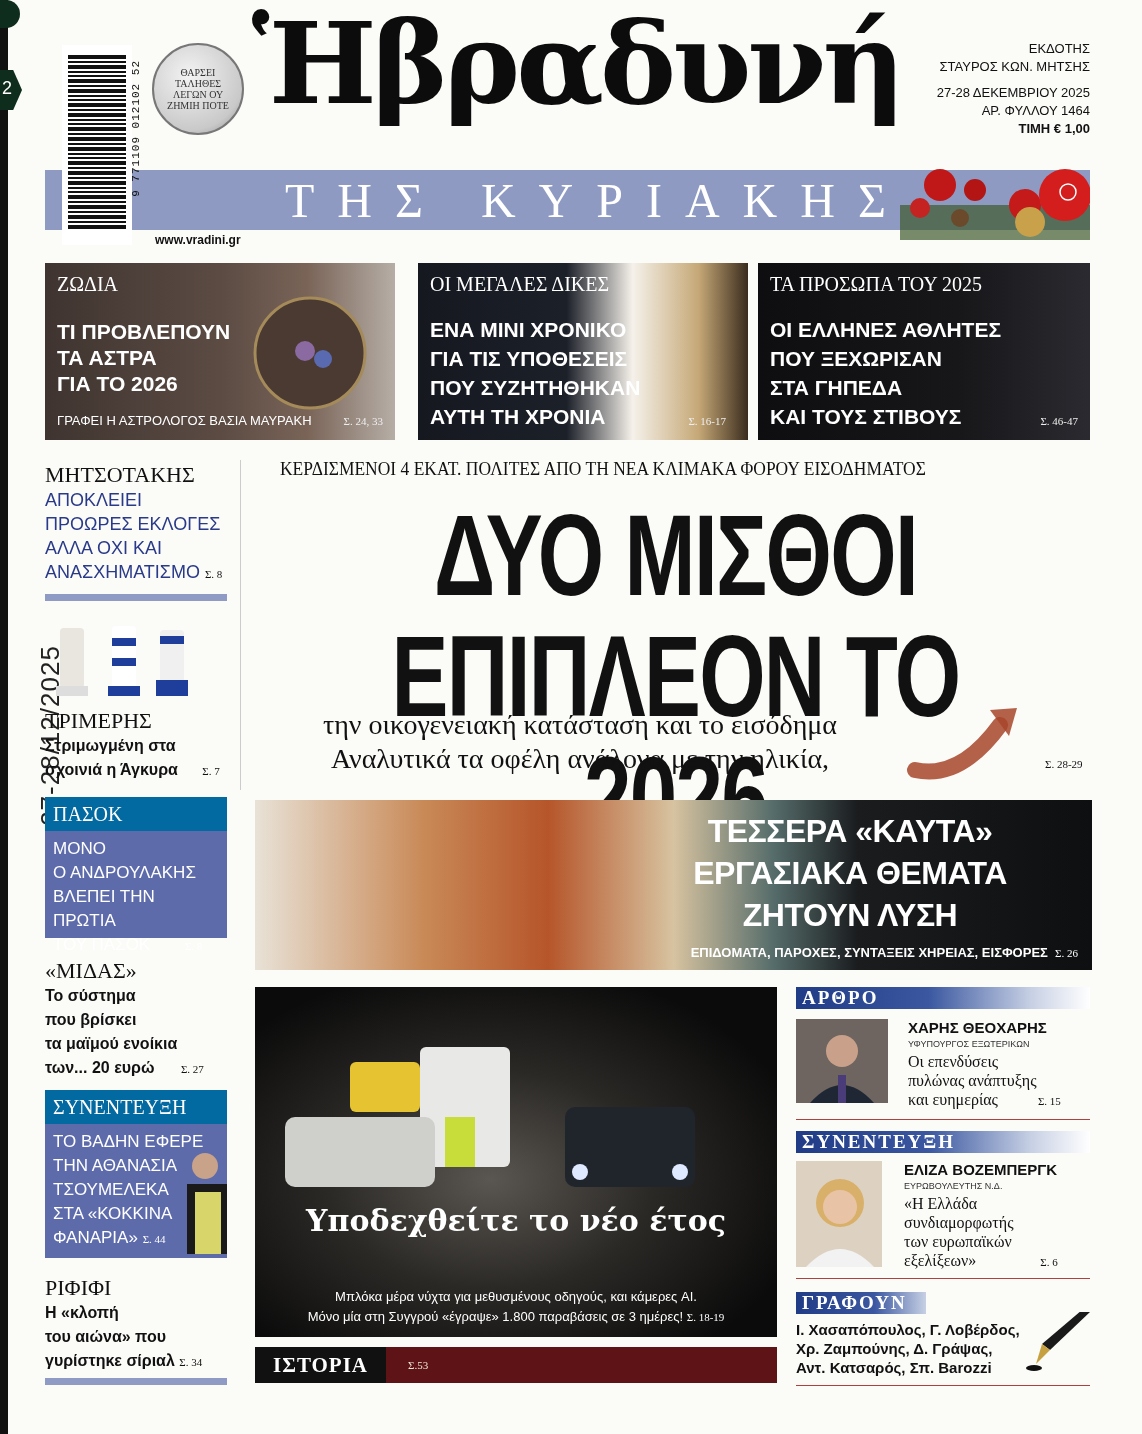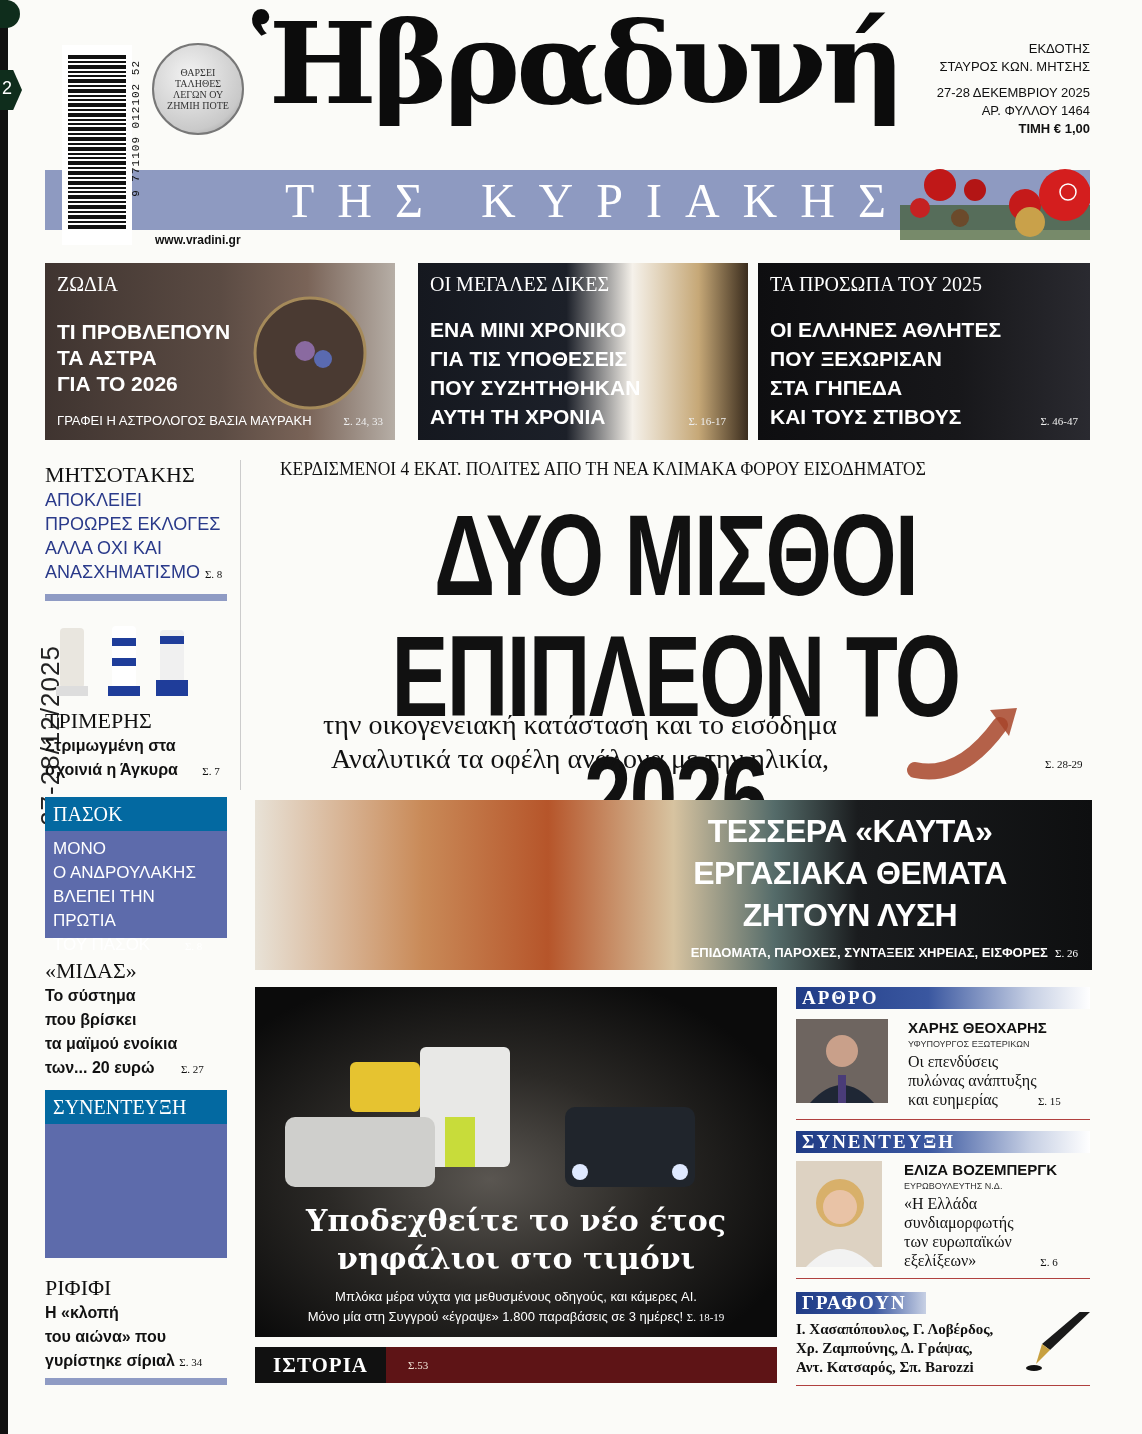--- a/index.html
+++ b/index.html
@@ -63,21 +63,21 @@
   .hist .lab{background:#111;height:100%;width:131px;display:flex;align-items:center;justify-content:center;font-family:"Liberation Serif",serif;font-size:21px;font-weight:bold;letter-spacing:1px}
   .hist .txt{padding-left:30px;font-family:"Liberation Serif",serif;font-size:20px;color:#f1e4d6}
   
   .rc{left:796px;width:294px}
   .rc-hdr{height:22px;background:linear-gradient(90deg,#203c86 0%,#3a57a0 45%,#c7d0e4 80%,#fff 100%);color:#fff;font-family:"Liberation Serif",serif;font-weight:bold;font-size:19px;line-height:22px;padding-left:6px;letter-spacing:2px}
   .portrait{width:92px;height:84px}
   .rc-name{font-weight:bold;font-size:15px}
   .rc-role{font-size:9px;color:#333;margin:3px 0}
   .rc-quote{font-family:"Liberation Serif",serif;font-size:16px;line-height:19px}
   .rc-rule{height:1px;background:#b0403f}
-  .writers{font-family:Liberation Serif, serif;font-weight:bold;font-size:15px;line-height:19px}
+  .writers{font-family:Liberation Sans, sans-serif;font-weight:bold;font-size:15px;line-height:19px}
 </style>
 </head>
 <body>
 
 <div class="abs edge-strip"></div>
 <div class="abs edge-tab"></div>
 <div class="abs edge-tab2"></div>
 <div class="abs edge-num">2</div>
 <div class="abs edge-date">27-28/12/2025</div>
 
@@ -212,20 +212,32 @@
 </div>
 <div class="abs lc" style="top:958px">
   <div class="lc-h">«ΜΙΔΑΣ»</div>
   <div class="lc-b">Το σύστημα</div>
   <div class="lc-b">που βρίσκει</div>
   <div class="lc-b">τα μαϊμού ενοίκια</div>
   <div class="lc-b"><span>των... 20 ευρώ</span> <span class="pg" style="margin-left:22px">Σ. 27</span></div>
 </div>
 <div class="abs lc lc-box" style="top:1090px;height:168px">
   <div class="hdr">ΣΥΝΕΝΤΕΥΞΗ</div>
+  <div class="body" style="position:relative">
+    <div>ΤΟ ΒΑΔΗΝ ΕΦΕΡΕ</div>
+    <div>ΤΗΝ ΑΘΑΝΑΣΙΑ</div>
+    <div>ΤΣΟΥΜΕΛΕΚΑ</div>
+    <div>ΣΤΑ «ΚΟΚΚΙΝΑ</div>
+    <div><span>ΦΑΝΑΡΙΑ»</span> <span class="pg" style="color:#fff">Σ. 44</span></div>
+    <svg style="position:absolute;right:0;top:20px;width:46px;height:110px" viewBox="0 0 46 110">
+        <circle cx="24" cy="22" r="13" fill="#c9a28a"></circle>
+        <rect x="6" y="40" width="40" height="70" fill="#1a1a1a"></rect>
+        <rect x="14" y="48" width="26" height="62" fill="#d8d66a"></rect>
+      </svg>
+  </div>
 </div>
 <div class="abs lc" style="top:1275px">
   <div class="lc-h">ΡΙΦΙΦΙ</div>
   <div class="lc-b">Η «κλοπή</div>
   <div class="lc-b">του αιώνα» που</div>
   <div class="lc-b" style="white-space:nowrap"><span>γυρίστηκε σίριαλ</span> <span class="pg">Σ. 34</span></div>
 </div>
 <div class="abs rule" style="left:45px;top:1378px;width:182px"></div>
 
 <div class="abs" style="left:240px;top:460px;width:1px;height:330px;background:#ccc"></div>
@@ -258,21 +270,20 @@
     <rect x="165" y="60" width="90" height="120" rx="6" fill="#e8e8e6"></rect>
     <rect x="95" y="75" width="70" height="50" rx="6" fill="#e6c330"></rect>
     <rect x="30" y="130" width="150" height="70" rx="10" fill="#cfcfcc"></rect>
     <rect x="310" y="120" width="130" height="80" rx="10" fill="#20252c"></rect>
     <circle cx="325" cy="185" r="8" fill="#dfe9ff"></circle>
       <circle cx="425" cy="185" r="8" fill="#dfe9ff"></circle>
     <rect x="190" y="130" width="30" height="50" fill="#c8dc3a"></rect>
   </svg>
   <div class="photo-hed">
     <div>Υποδεχθείτε το νέο έτος</div>
-    <div>νηφάλιοι στο τιμόνι</div>
   </div>
   <div class="photo-sub">
     <div>Μπλόκα μέρα νύχτα για μεθυσμένους οδηγούς, και κάμερες AI.</div>
     <div><span>Μόνο μία στη Συγγρού «έγραψε» 1.800 παραβάσεις σε 3 ημέρες!</span> <span class="pg" style="color:#fff">Σ. 18-19</span></div>
   </div>
 </div>
 <div class="abs hist">
   <div class="lab">ΙΣΤΟΡΙΑ</div>
   <div class="pg" style="color:#f1e4d6;margin-left:22px">Σ.53</div>
 </div>

